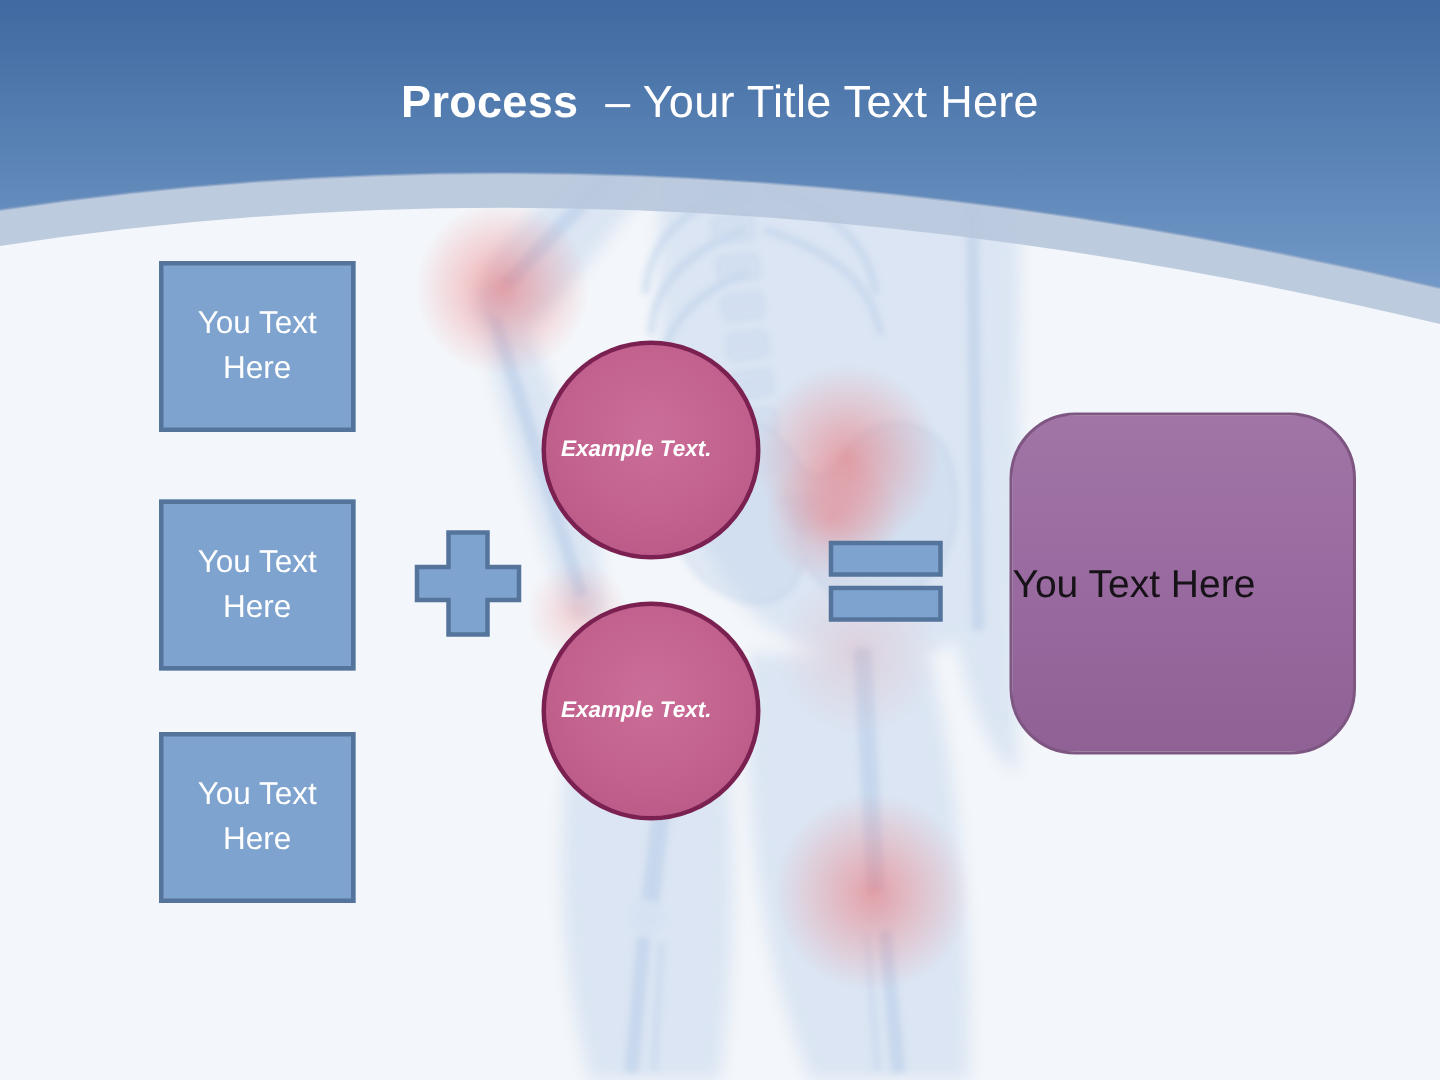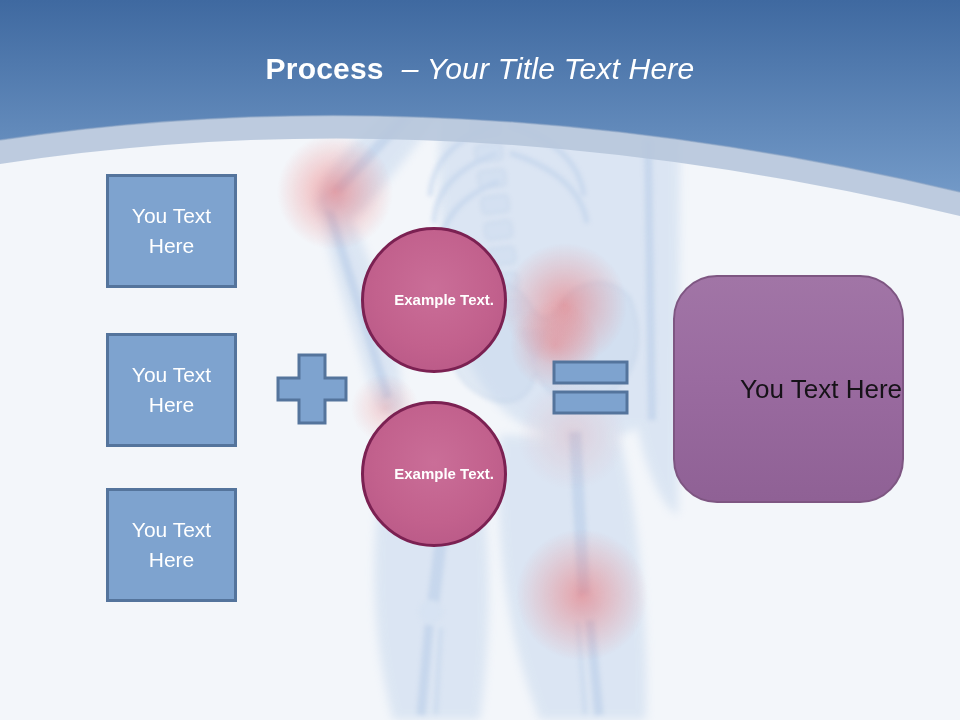--- a/index.html
+++ b/index.html
@@ -10,36 +10,36 @@
   }
   
   .anatomy{position:absolute;left:0;top:0;z-index:1;}
   
   .header-svg{position:absolute;left:0;top:0;z-index:3;pointer-events:none;}
   .slide-title{
     position:absolute;left:0;top:52px;width:100%;z-index:4;
     text-align:center;color:#ffffff;font-size:30px;letter-spacing:.2px;
   }
   .slide-title .t-bold{font-weight:bold;margin-top:24px;}
-  .slide-title .t-reg{font-weight:normal;margin-left:18px;font-style:italic;}
+  .slide-title .t-reg{font-weight:normal;margin-left:18px;}
   
-  .shape{position:absolute;z-index:5;box-sizing:border-box;display:flex;align-items:center;justify-content:flex-end;text-align:center;}
+  .shape{position:absolute;z-index:5;box-sizing:border-box;display:flex;align-items:center;justify-content:flex-start;text-align:center;}
   .input-box{
     width:131px;height:114px;left:106px;
     background:var(--box_fill,#7ea3cf);
     border:3px solid var(--box_border,#54749c);
     color:#ffffff;font-size:21px;line-height:1.45;padding:4px;
   }
   .box1{top:174px;} .box2{top:333px;} .box3{top:488px;}
   .op-icon{position:absolute;z-index:5;}
   .example-circle{
     width:146px;height:146px;left:361px;border-radius:50%;
     background:radial-gradient(circle at 50% 42%, #ca6e98 0%, var(--circle_fill,#c2618d) 55%, #b55584 100%);
     border:3px solid var(--circle_border,#7b2152);
-    color:#ffffff;font-size:15px;font-weight:bold;line-height:1.85;padding:10px;
+    color:#ffffff;font-size:15px;font-weight:bold;font-style:italic;line-height:1.85;padding:10px;
   }
   .circle1{top:227px;} .circle2{top:401px;}
   .result-box{
     left:673px;top:275px;width:231px;height:228px;border-radius:44px;
     background:linear-gradient(180deg,#a175a6 0%, var(--result_fill,#9a6ba0) 45%, #8f6195 100%);
     border:2.5px solid var(--result_border,#7e5682);
     color:#161218;font-size:26px;
   }
 </style>
 </head>

